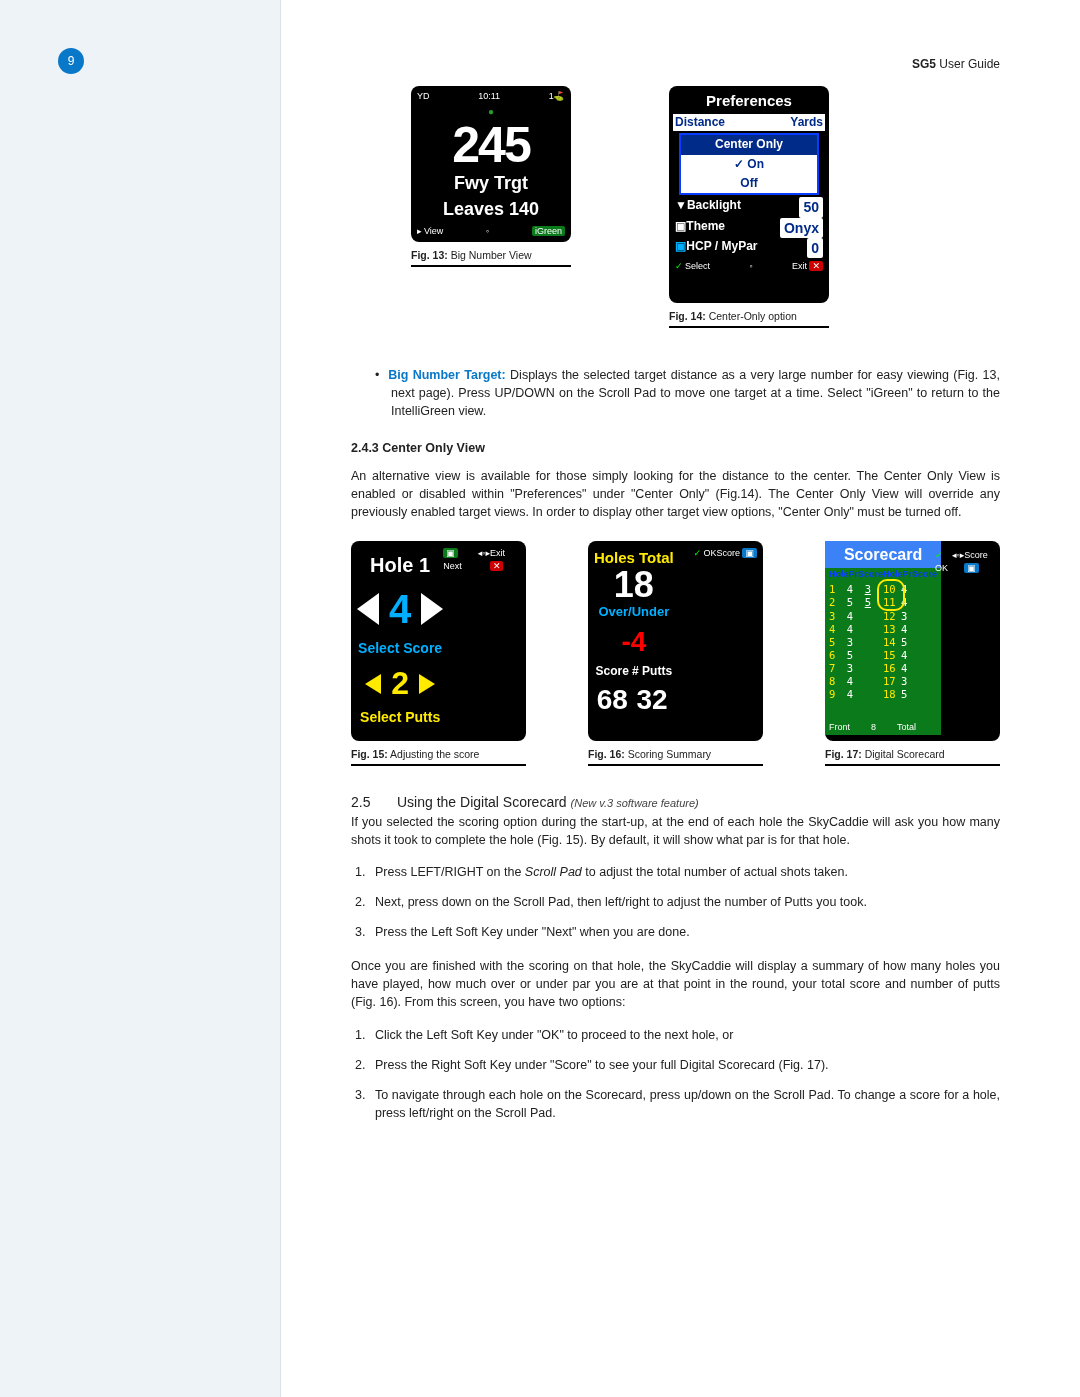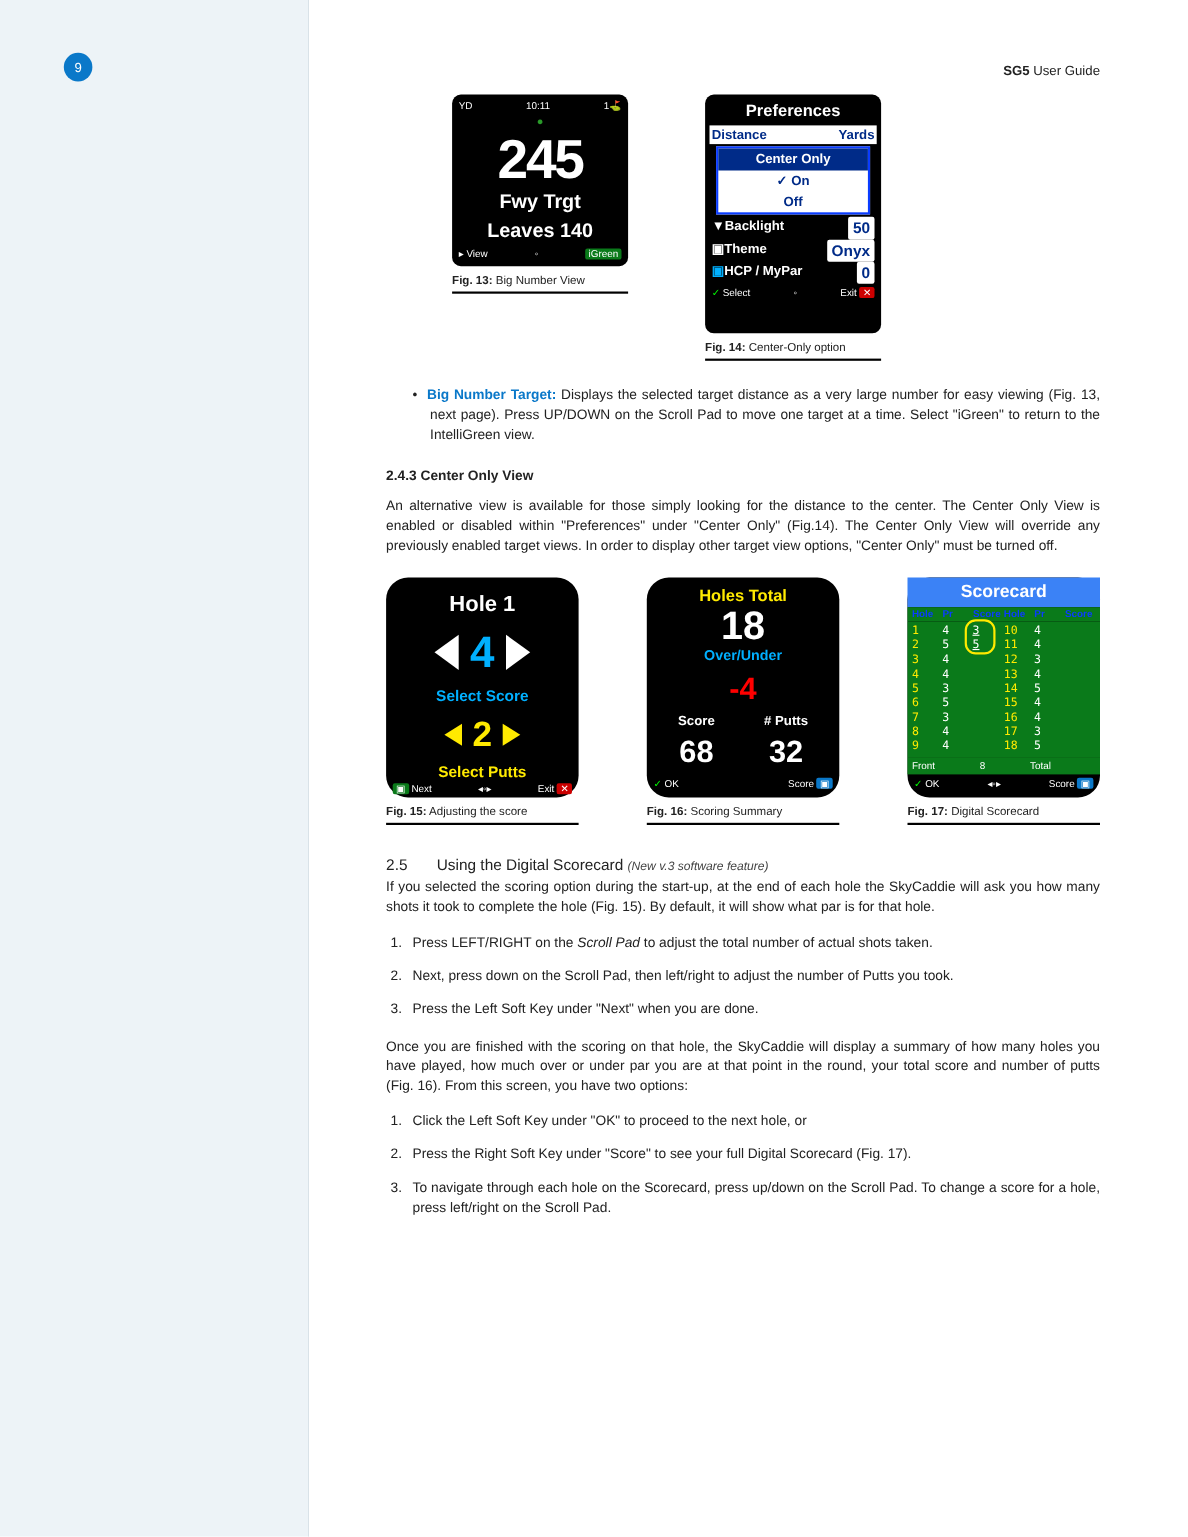--- a/index.html
+++ b/index.html
@@ -54,22 +54,22 @@
   .header-title {
     position: absolute;
     right: 80px;
     top: 56px;
     font-size: 12px;
   }
   .header-title .bold { font-weight: 700; }
   
   .fig-row1 {
     display: flex;
-    gap: 70px;
-    margin: 30px 0 22px 60px;
+    gap: 98px;
+    margin: 30px 0 38px 60px;
   }
   .device {
     width: 160px;
     background: #000;
     color: #fff;
     border-radius: 8px;
     box-sizing: border-box;
     padding: 4px 4px 4px 4px;
     font-family: Arial, sans-serif;
   }
@@ -105,24 +105,24 @@
   
   p.body { margin:0 0 14px 0; text-align: justify;}
   
   .fig-row2 {
     display:flex; gap:26px; margin: 20px 0 22px 0;
     justify-content: space-between;
   }
   .fig-col { width: 175px; }
   .device2 {
     width: 175px; height:200px;
-    background:#000; color:#fff; border-radius:20px;
+    background:#000; color:#fff; border-radius:8px;
     box-sizing:border-box; padding:6px;
     font-family: Arial, sans-serif;
-    display:flex; flex-direction:column; justify-content:space-between;
+    display:flex; justify-content:space-between;
   }
   .d15 .hole { text-align:center; font-size:20px; font-weight:700; margin-top:4px;}
   .d15 .row-mid { display:flex; align-items:center; justify-content:center; gap:10px;}
   .d15 .arrow-l, .d15 .arrow-r {
     width:0; height:0; border-top:16px solid transparent; border-bottom:16px solid transparent;
   }
   .d15 .arrow-l { border-right:22px solid #fff;}
   .d15 .arrow-r { border-left:22px solid #fff;}
   .d15 .score-num { font-size:40px; font-weight:700; color:#00b0ff;}
   .d15 .lbl-score { text-align:center; color:#00b0ff; font-size:14px; font-weight:600;}

